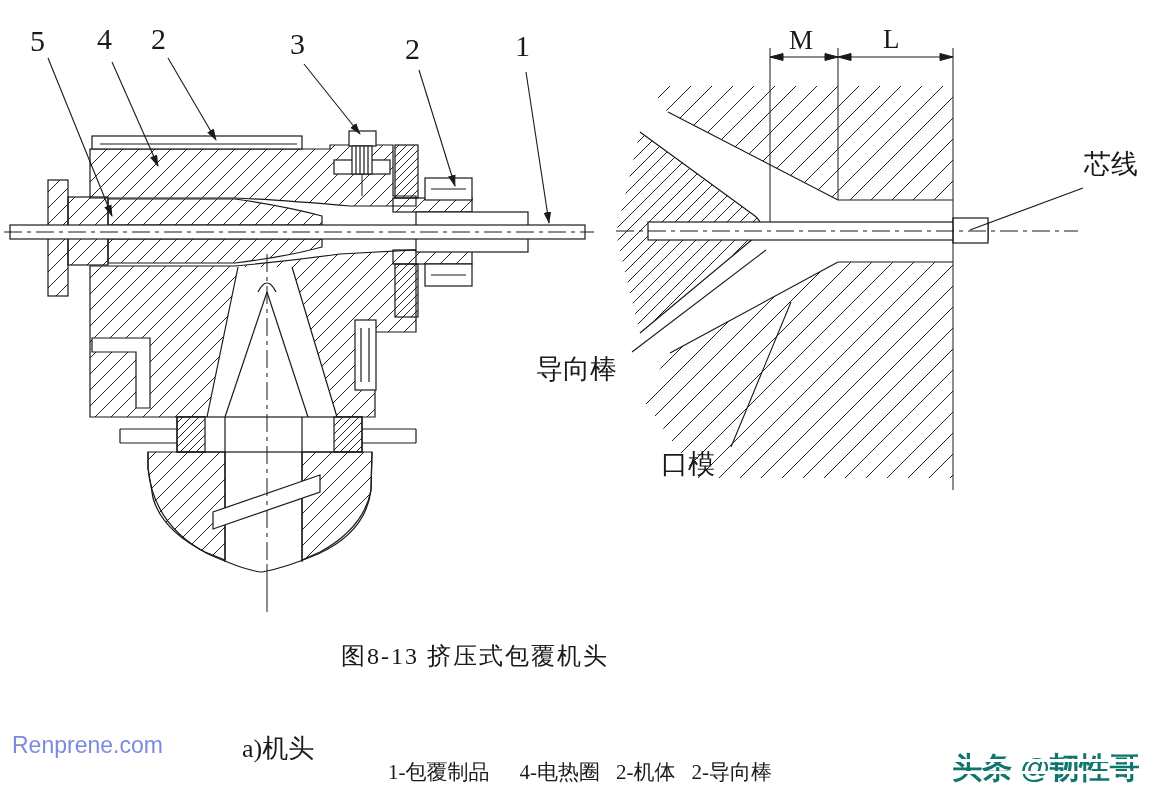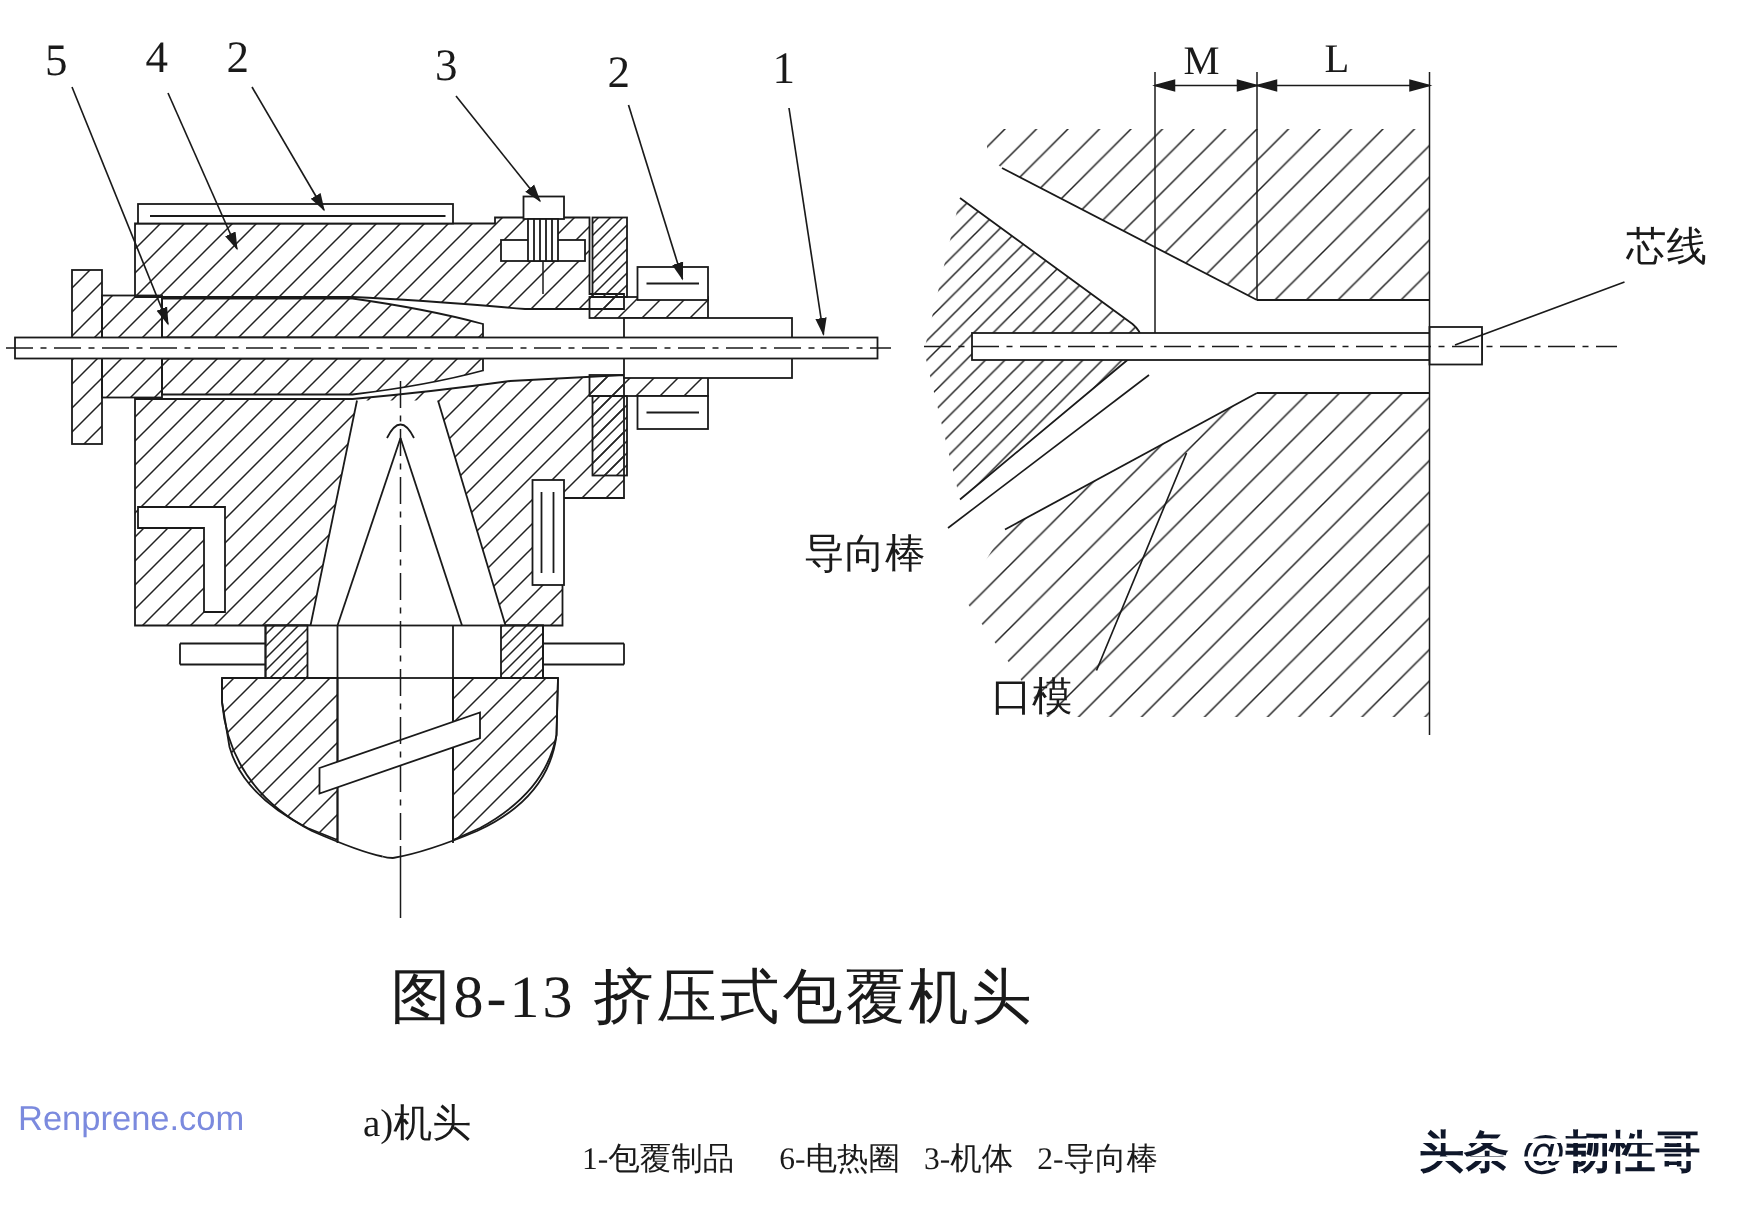--- a/index.html
+++ b/index.html
@@ -5,28 +5,28 @@
   html,body{margin:0;padding:0;background:#fff;}
   .stage{
     position:relative;width:1158px;height:812px;background:#ffffff;
     font-family:"Liberation Serif","DejaVu Serif",serif;color:#1a1a1a;overflow:hidden;
   }
   .stage svg{position:absolute;left:0;top:0;}
   .lbl{position:absolute;white-space:nowrap;line-height:1.1;}
   .num{font-size:30px;}
   .dim{font-size:27px;}
   .cjk{font-size:27px;text-align:center;}
-  .caption{font-size:40px;letter-spacing:2px;text-align:center;width:650px;}
+  .caption{font-size:24px;letter-spacing:2px;text-align:center;width:650px;}
   .subcap{font-size:26px;}
   .legend{display:flex;justify-content:center;align-items:center;width:840px;font-size:21px;}
   .legend span{margin-right:16px;}
   .legend span:first-child{margin-right:30px;}
   .legend span:last-child{margin-right:0;}
   .site{font-family:"Liberation Sans","DejaVu Sans",sans-serif;font-size:23px;color:#7b8ade;}
-  .byline{font-family:"Liberation Sans","DejaVu Sans",sans-serif;font-size:30px;font-weight:bold;color:#0f172a;}
+  .byline{font-family:"Liberation Sans","DejaVu Sans",sans-serif;font-size:30px;font-weight:bold;color:#0f766e;text-align:center;}
   .byline-wrap{position:absolute;left:946px;top:748px;width:200px;height:40px;}
   .stripe{position:absolute;left:0;width:100%;height:3px;background:#ffffff;}
 </style>
 </head>
 <body>
 
 <div class="stage">
 
   <svg width="1158" height="812" viewBox="0 0 1158 812">
     <defs>
@@ -168,22 +168,22 @@
   <div class="lbl dim" style="left:883px;top:25px">L</div>
   <div class="lbl cjk" style="left:1084px;top:150px">芯线</div>
   <div class="lbl cjk" style="left:536px;top:355px">导向棒</div>
   <div class="lbl cjk" style="left:661px;top:450px">口模</div>
 
   <div class="lbl caption" style="left:150px;top:643px">图8-13 挤压式包覆机头</div>
   <div class="lbl subcap" style="left:242px;top:735px">a)机头</div>
 
   <div class="lbl legend" style="left:160px;top:761px">
     <span>1-包覆制品</span>
-    <span>6-电热圈</span>
-    <span>3-机体</span>
+    <span>4-电热圈</span>
+    <span>2-机体</span>
     <span>2-导向棒</span>
   </div>
 
   <div class="lbl site" style="left:12px;top:733px">Renprene.com</div>
   <div class="byline-wrap">
     <div class="byline">头条 @韧性哥</div>
     <div class="stripe" style="top:11px"></div>
     <div class="stripe" style="top:23px"></div>
   </div>
 

